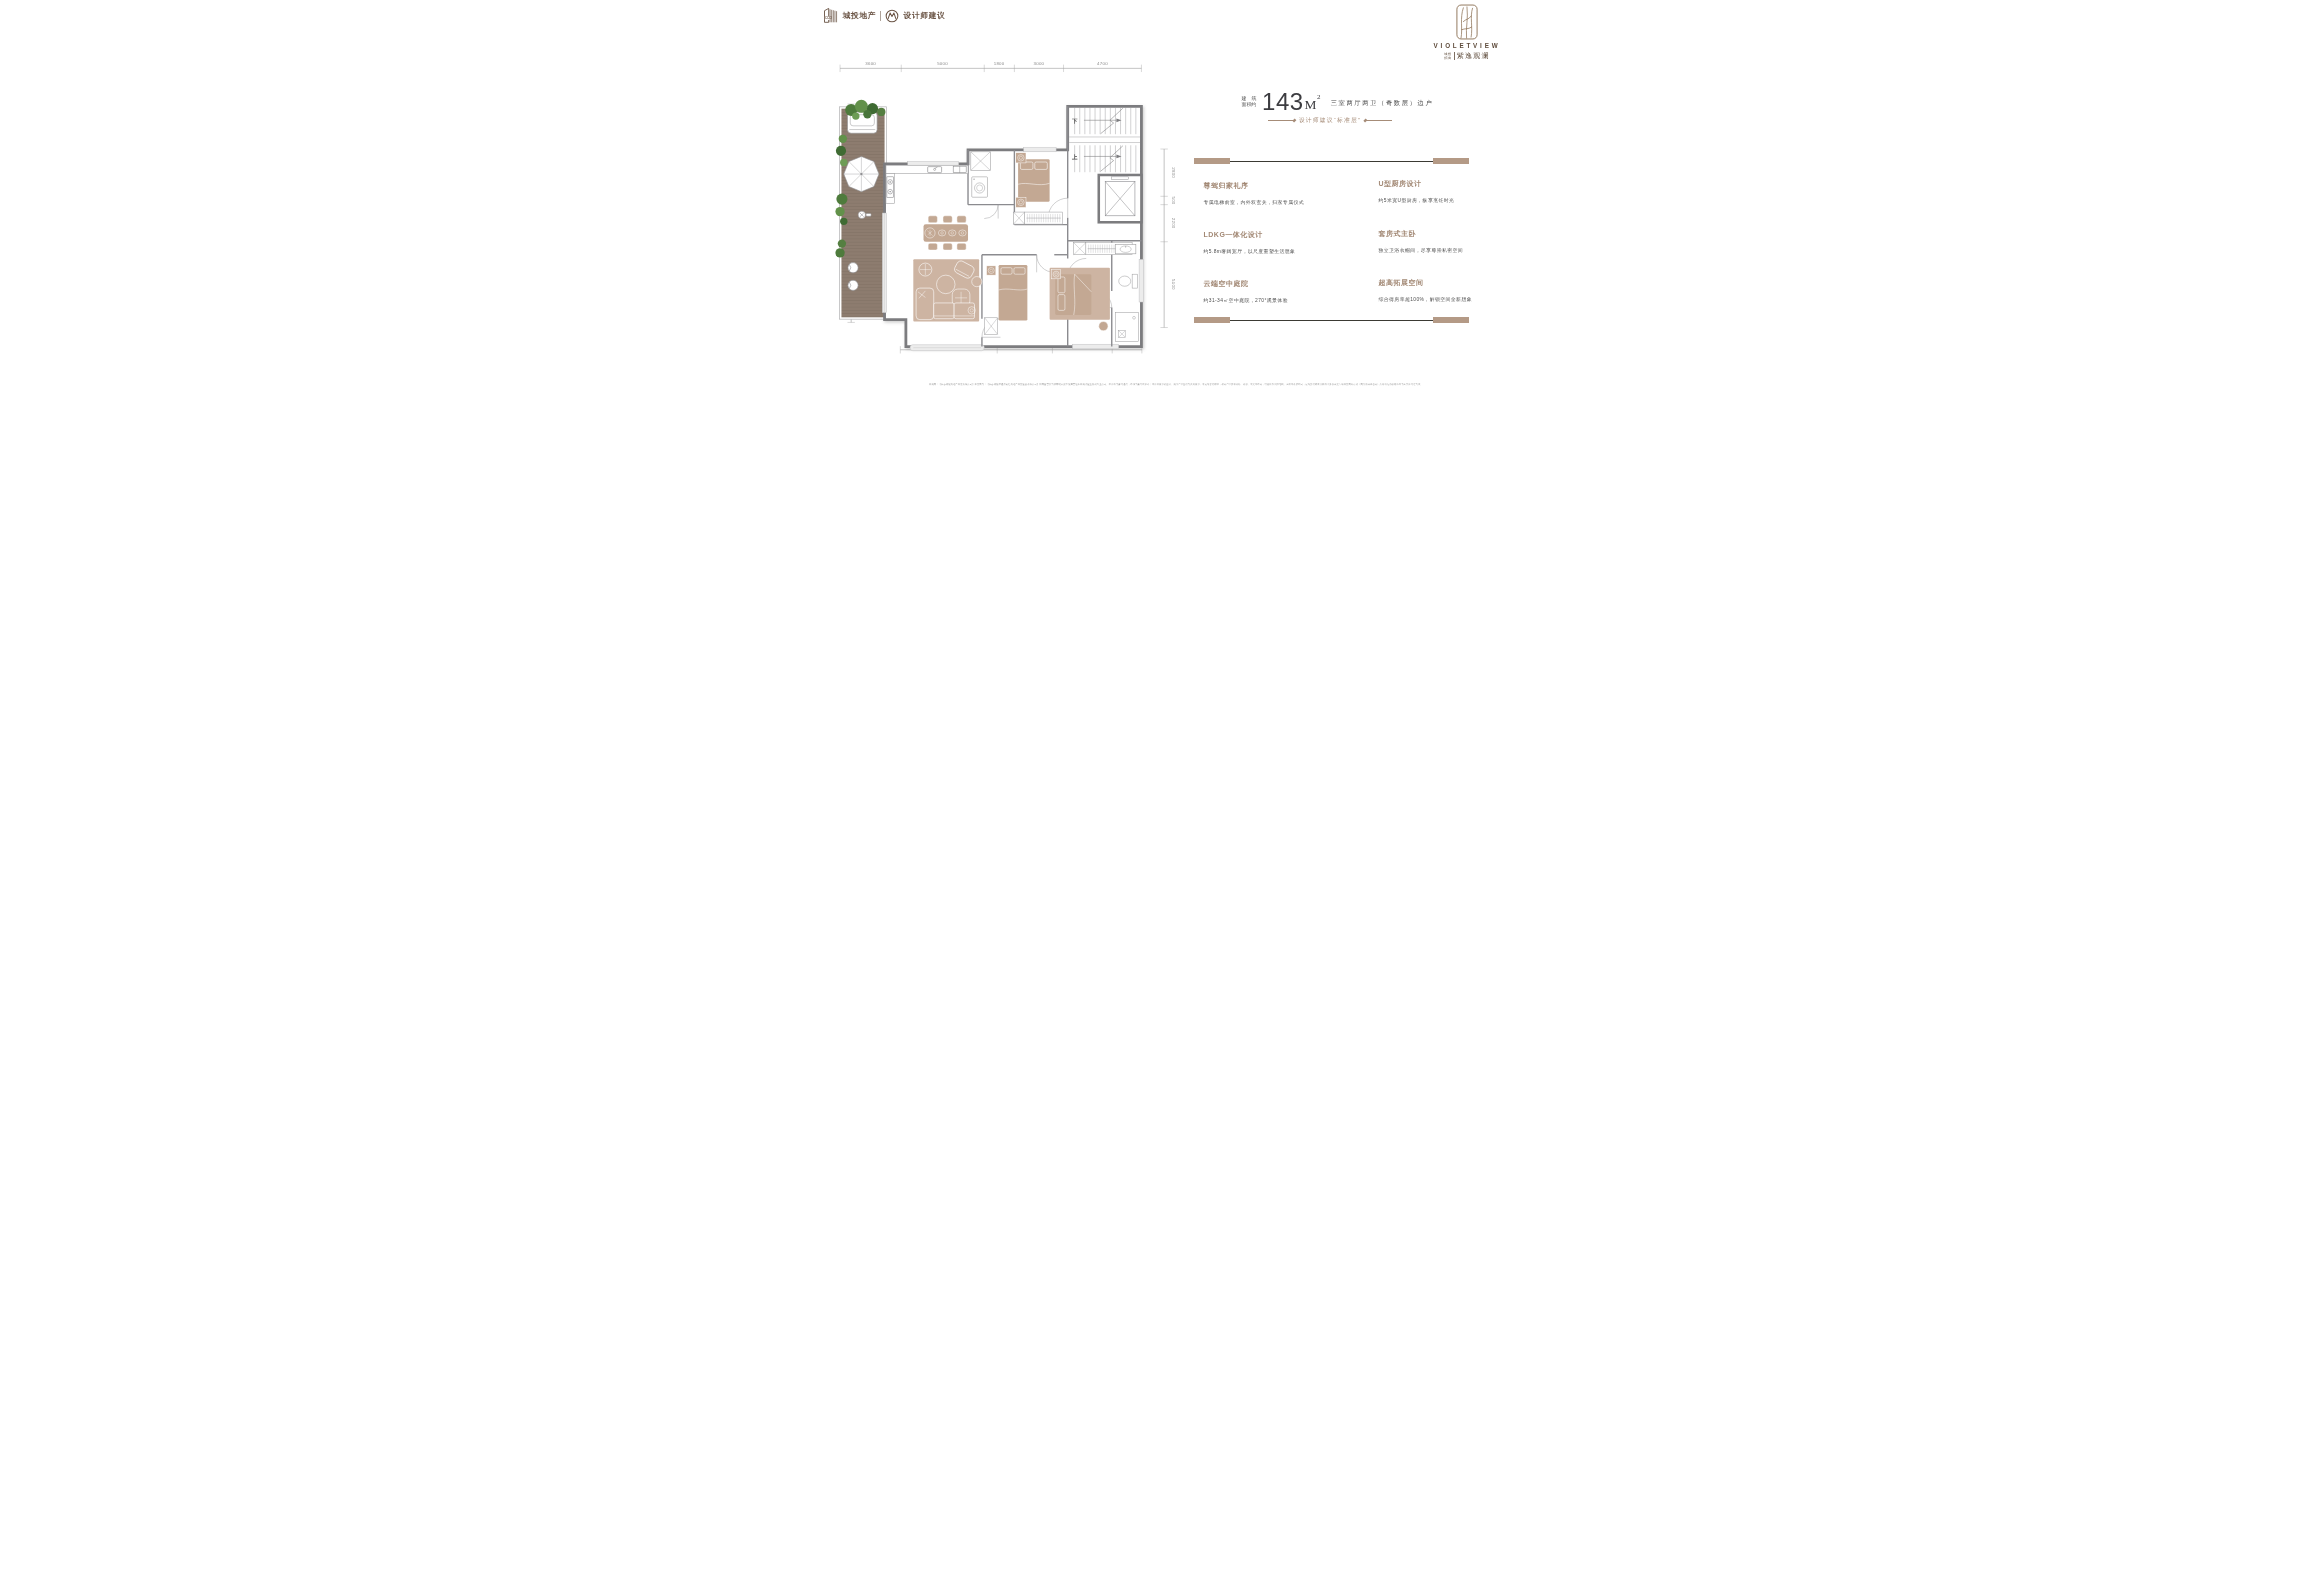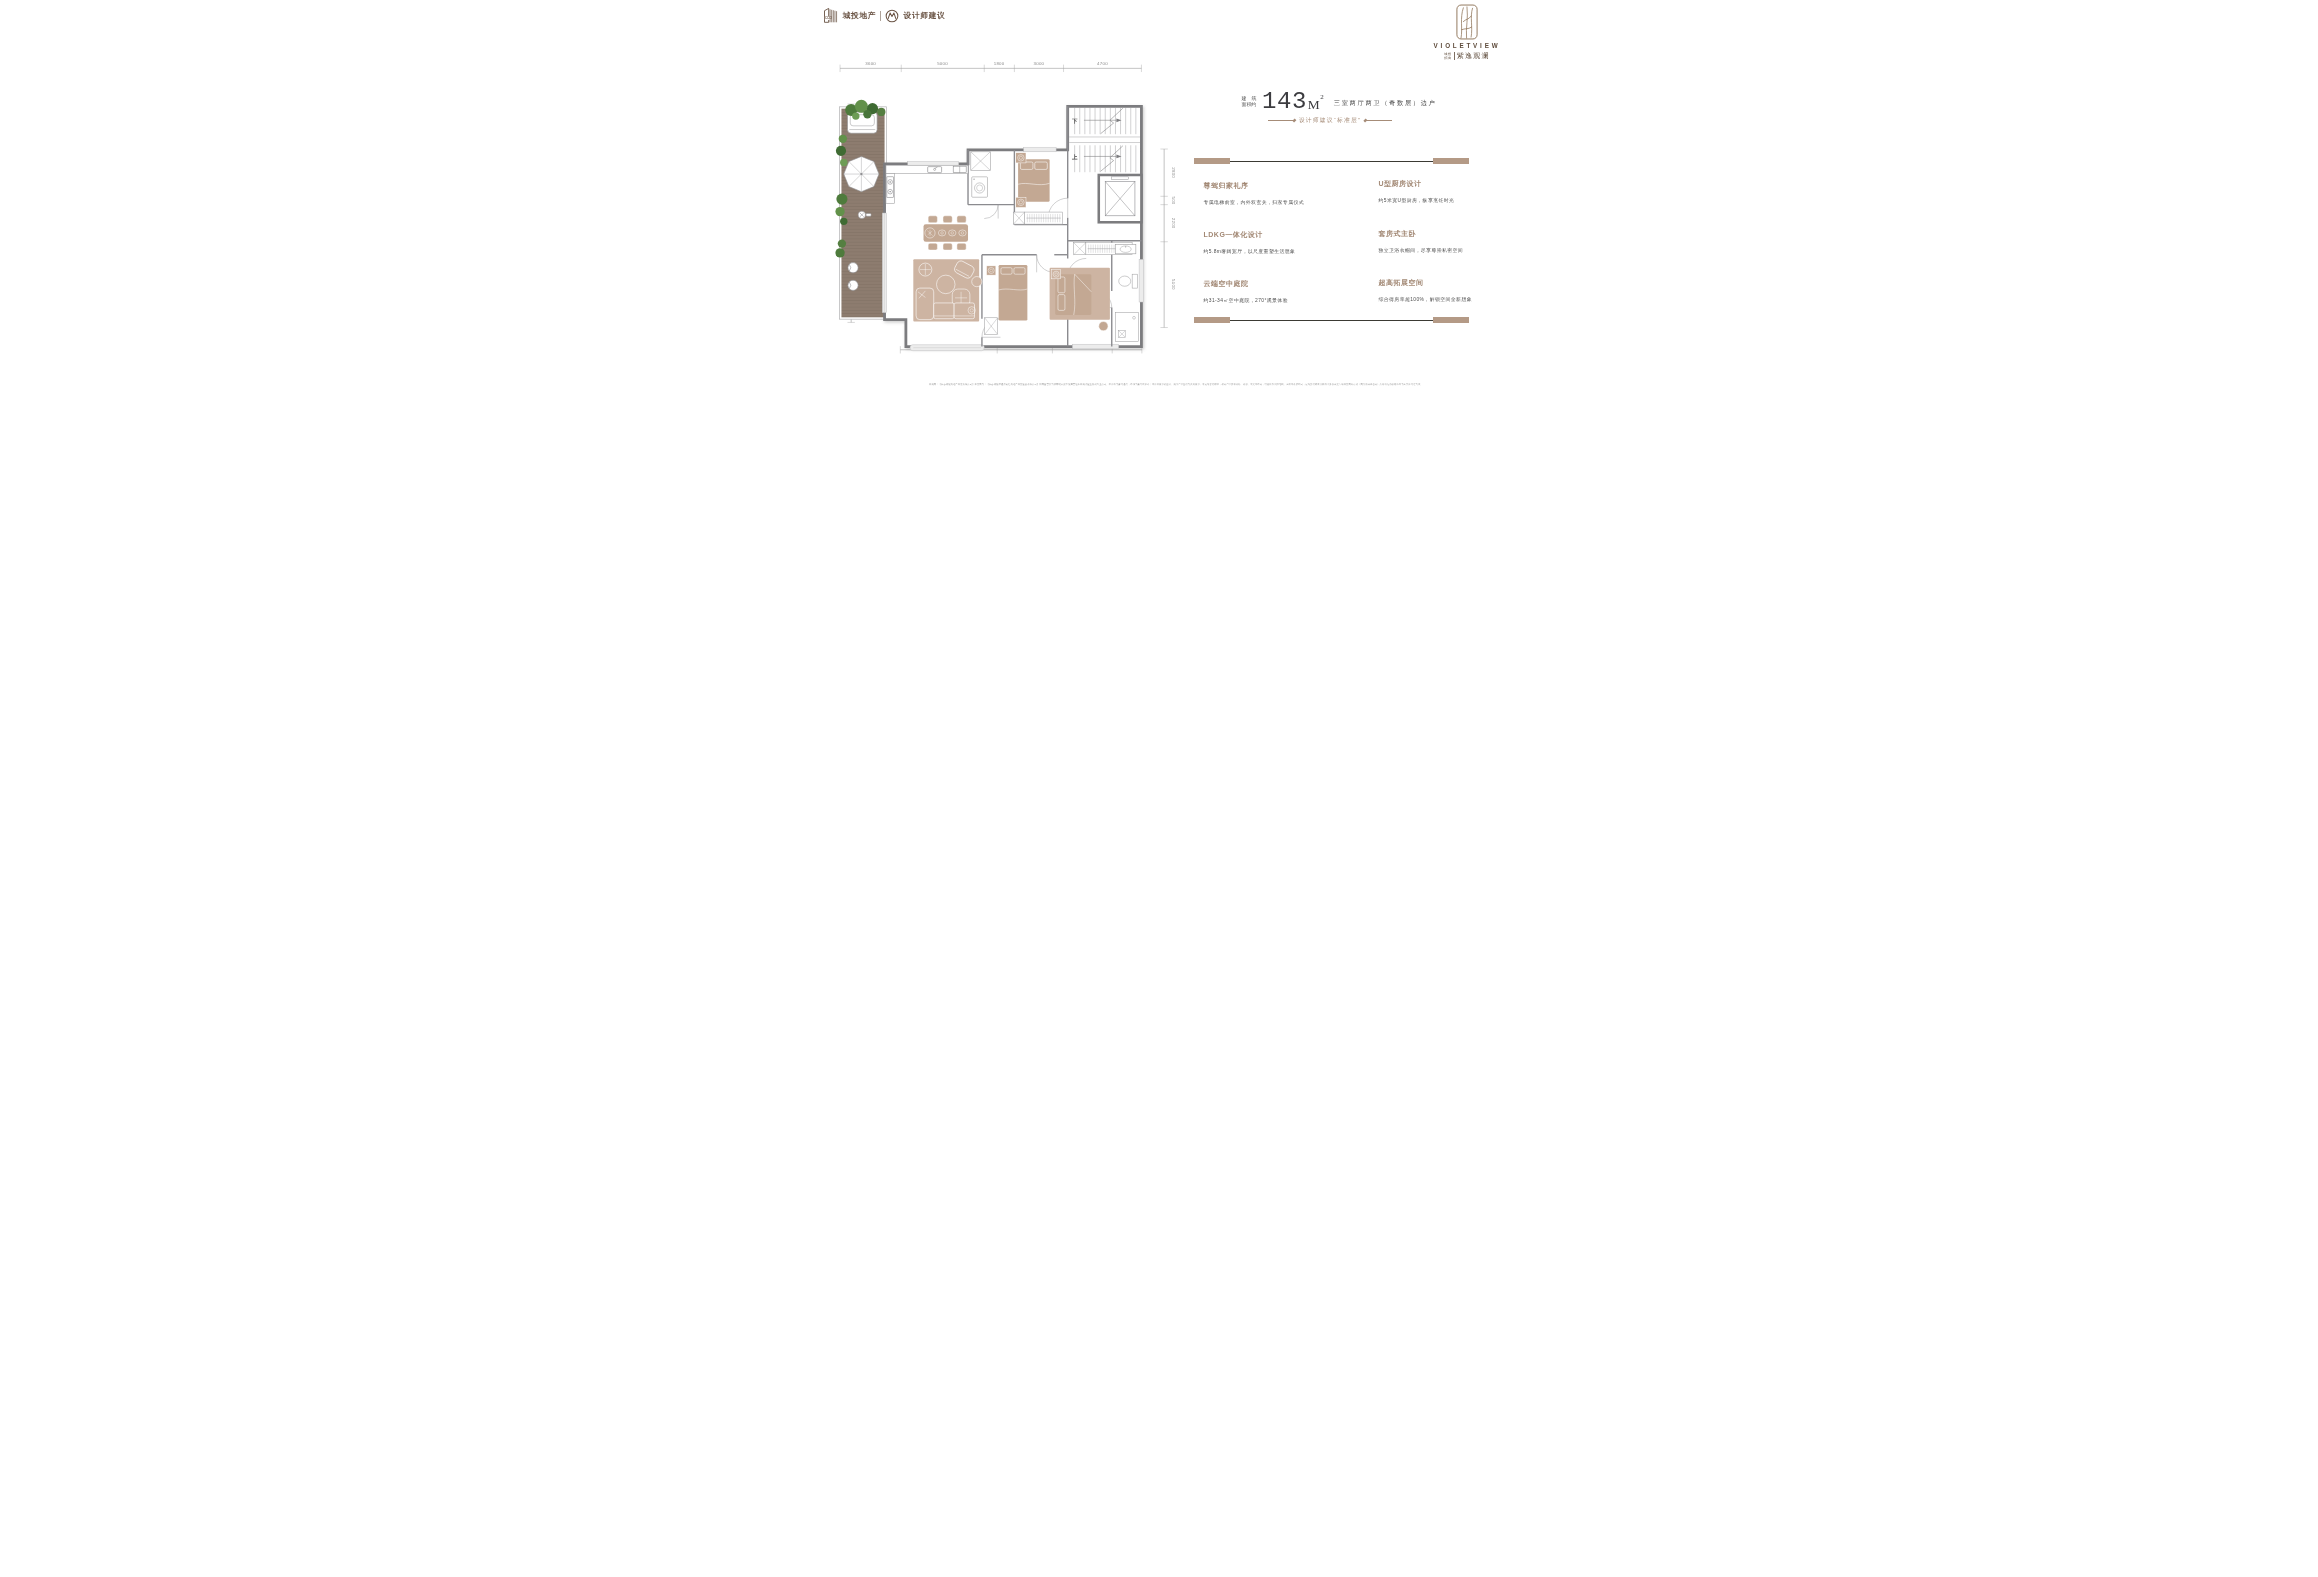--- a/index.html
+++ b/index.html
@@ -15,21 +15,21 @@
   .brand-en { margin-top:2.3px; font-size:6.3px; letter-spacing:2.8px; font-weight:600; white-space:nowrap; }
   .brand-cn-row { display:flex; justify-content:center; align-items:center; gap:2.3px; margin-top:1.9px; }
   .cn-small { font-size:3.2px; line-height:4px; letter-spacing:0.5px; text-align:center; }
   .cn-div { width:0.5px; height:8px; background:#5d4a3a; opacity:.8; }
   .cn-large { font-size:7px; letter-spacing:1.2px; font-weight:500; white-space:nowrap; }
 
   
   .area-row { position:absolute; left:433px; top:92px; display:flex; align-items:flex-end; }
   .area-prefix { color:#4a4a4a; font-size:4.9px; line-height:6.5px; margin:0 5.6px 2.8px 0; font-weight:500; }
   .area-prefix .jl { display:flex; justify-content:space-between; width:15px; }
-  .area-value { font-family:Liberation Mono, monospace; color:#3c3c40; font-size:24px; line-height:19.5px; letter-spacing:0.5px; }
+  .area-value { font-family:Liberation Sans, sans-serif; color:#3c3c40; font-size:24px; line-height:19.5px; letter-spacing:0.5px; }
   .area-unit { font-family:"Liberation Serif", serif; color:#3c3c40; font-size:13.4px; line-height:13.4px; margin-left:0.9px; }
   .area-sup { font-family:"Liberation Serif", serif; color:#3c3c40; font-size:7px; line-height:7px; margin:0 0 10.2px 0.5px; }
   .subtitle { color:#4b4b4b; font-size:6.3px; letter-spacing:1.6px; margin:0 0 3.2px 10.2px; white-space:nowrap; }
 
   .designer-note { position:absolute; left:430px; top:116px; width:183px; display:flex; align-items:center; justify-content:center; gap:4.2px; color:#a68c78; }
   .designer-note .txt { font-size:5.8px; letter-spacing:1.2px; white-space:nowrap; }
   .note-line { position:relative; width:27px; height:0.5px; background:#a68c78; }
   .note-line .dia { position:absolute; top:-1.2px; width:2.8px; height:2.8px; background:#a68c78; transform:rotate(45deg) scale(.8,1.1); }
   .note-line.l .dia { right:-0.9px; }
   .note-line.r .dia { left:-0.9px; }

